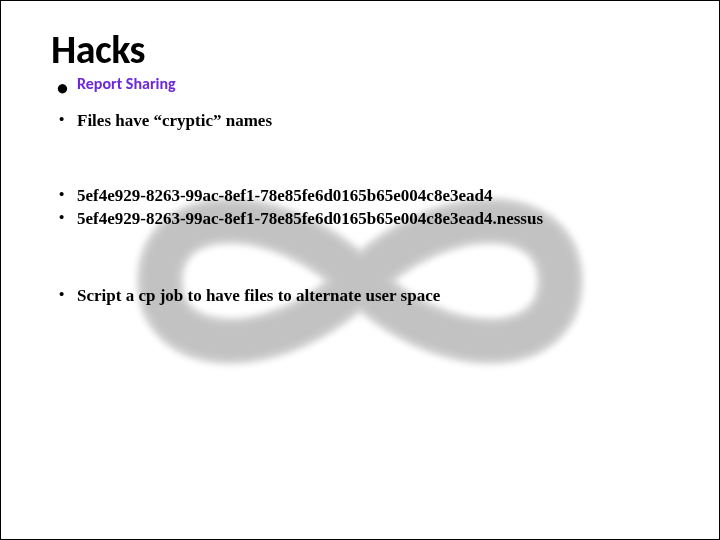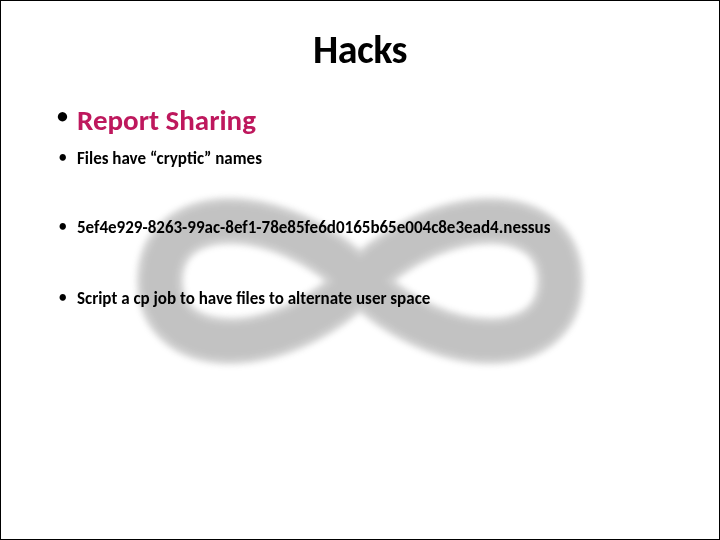--- a/index.html
+++ b/index.html
@@ -21,53 +21,52 @@
       filter: blur(3px);
       z-index: 0;
       pointer-events: none;
     }
     .content {
       position: relative;
       z-index: 1;
       padding: 20px 50px 20px 50px;
     }
     h1.title {
-      text-align: center;
       font-size: 40px;
       font-weight: 700;
       color: #000;
       margin-top: 4px;
-      margin-bottom: 28px;
       letter-spacing: -0.5px;
     }
     ul.top-list {
       list-style: none;
       padding-left: 0;
     }
     ul.top-list > li {
       position: relative;
       padding-left: 26px;
-      font-size: 29px;
+      font-size: 16px;
       font-weight: 700;
-      color: #be185d;
+      color: #6d28d9;
       margin-bottom: 4px;
       line-height: 1.25;
     }
     ul.top-list > li::before {
       content: "•";
       position: absolute;
       left: 6px;
       top: 0;
       font-size: 22px;
       color: #000;
     }
     ul.sub-list {
       list-style: none;
       padding-left: 0;
-      margin-top: 10px;
+      margin-top: 16px;
+      font-family: Liberation Serif, serif;
     }
     ul.sub-list > li {
       position: relative;
       padding-left: 26px;
       font-size: 17px;
       font-weight: 700;
       color: #000;
       margin-bottom: 1px;
       line-height: 1.3;
       word-break: break-all;
@@ -105,20 +104,21 @@
   <ul class="top-list">
     <li>Report Sharing</li>
   </ul>
   <ul class="sub-list">
     <li>Files have “cryptic” names</li>
   </ul>
 
   <div class="gap"></div>
 
   <ul class="sub-list">
+    <li>5ef4e929-8263-99ac-8ef1-78e85fe6d0165b65e004c8e3ead4</li>
     <li>5ef4e929-8263-99ac-8ef1-78e85fe6d0165b65e004c8e3ead4.nessus</li>
   </ul>
 
   <div class="gap-lg"></div>
 
   <ul class="sub-list">
     <li>Script a cp job to have files to alternate user space</li>
   </ul>
 </div>
 

